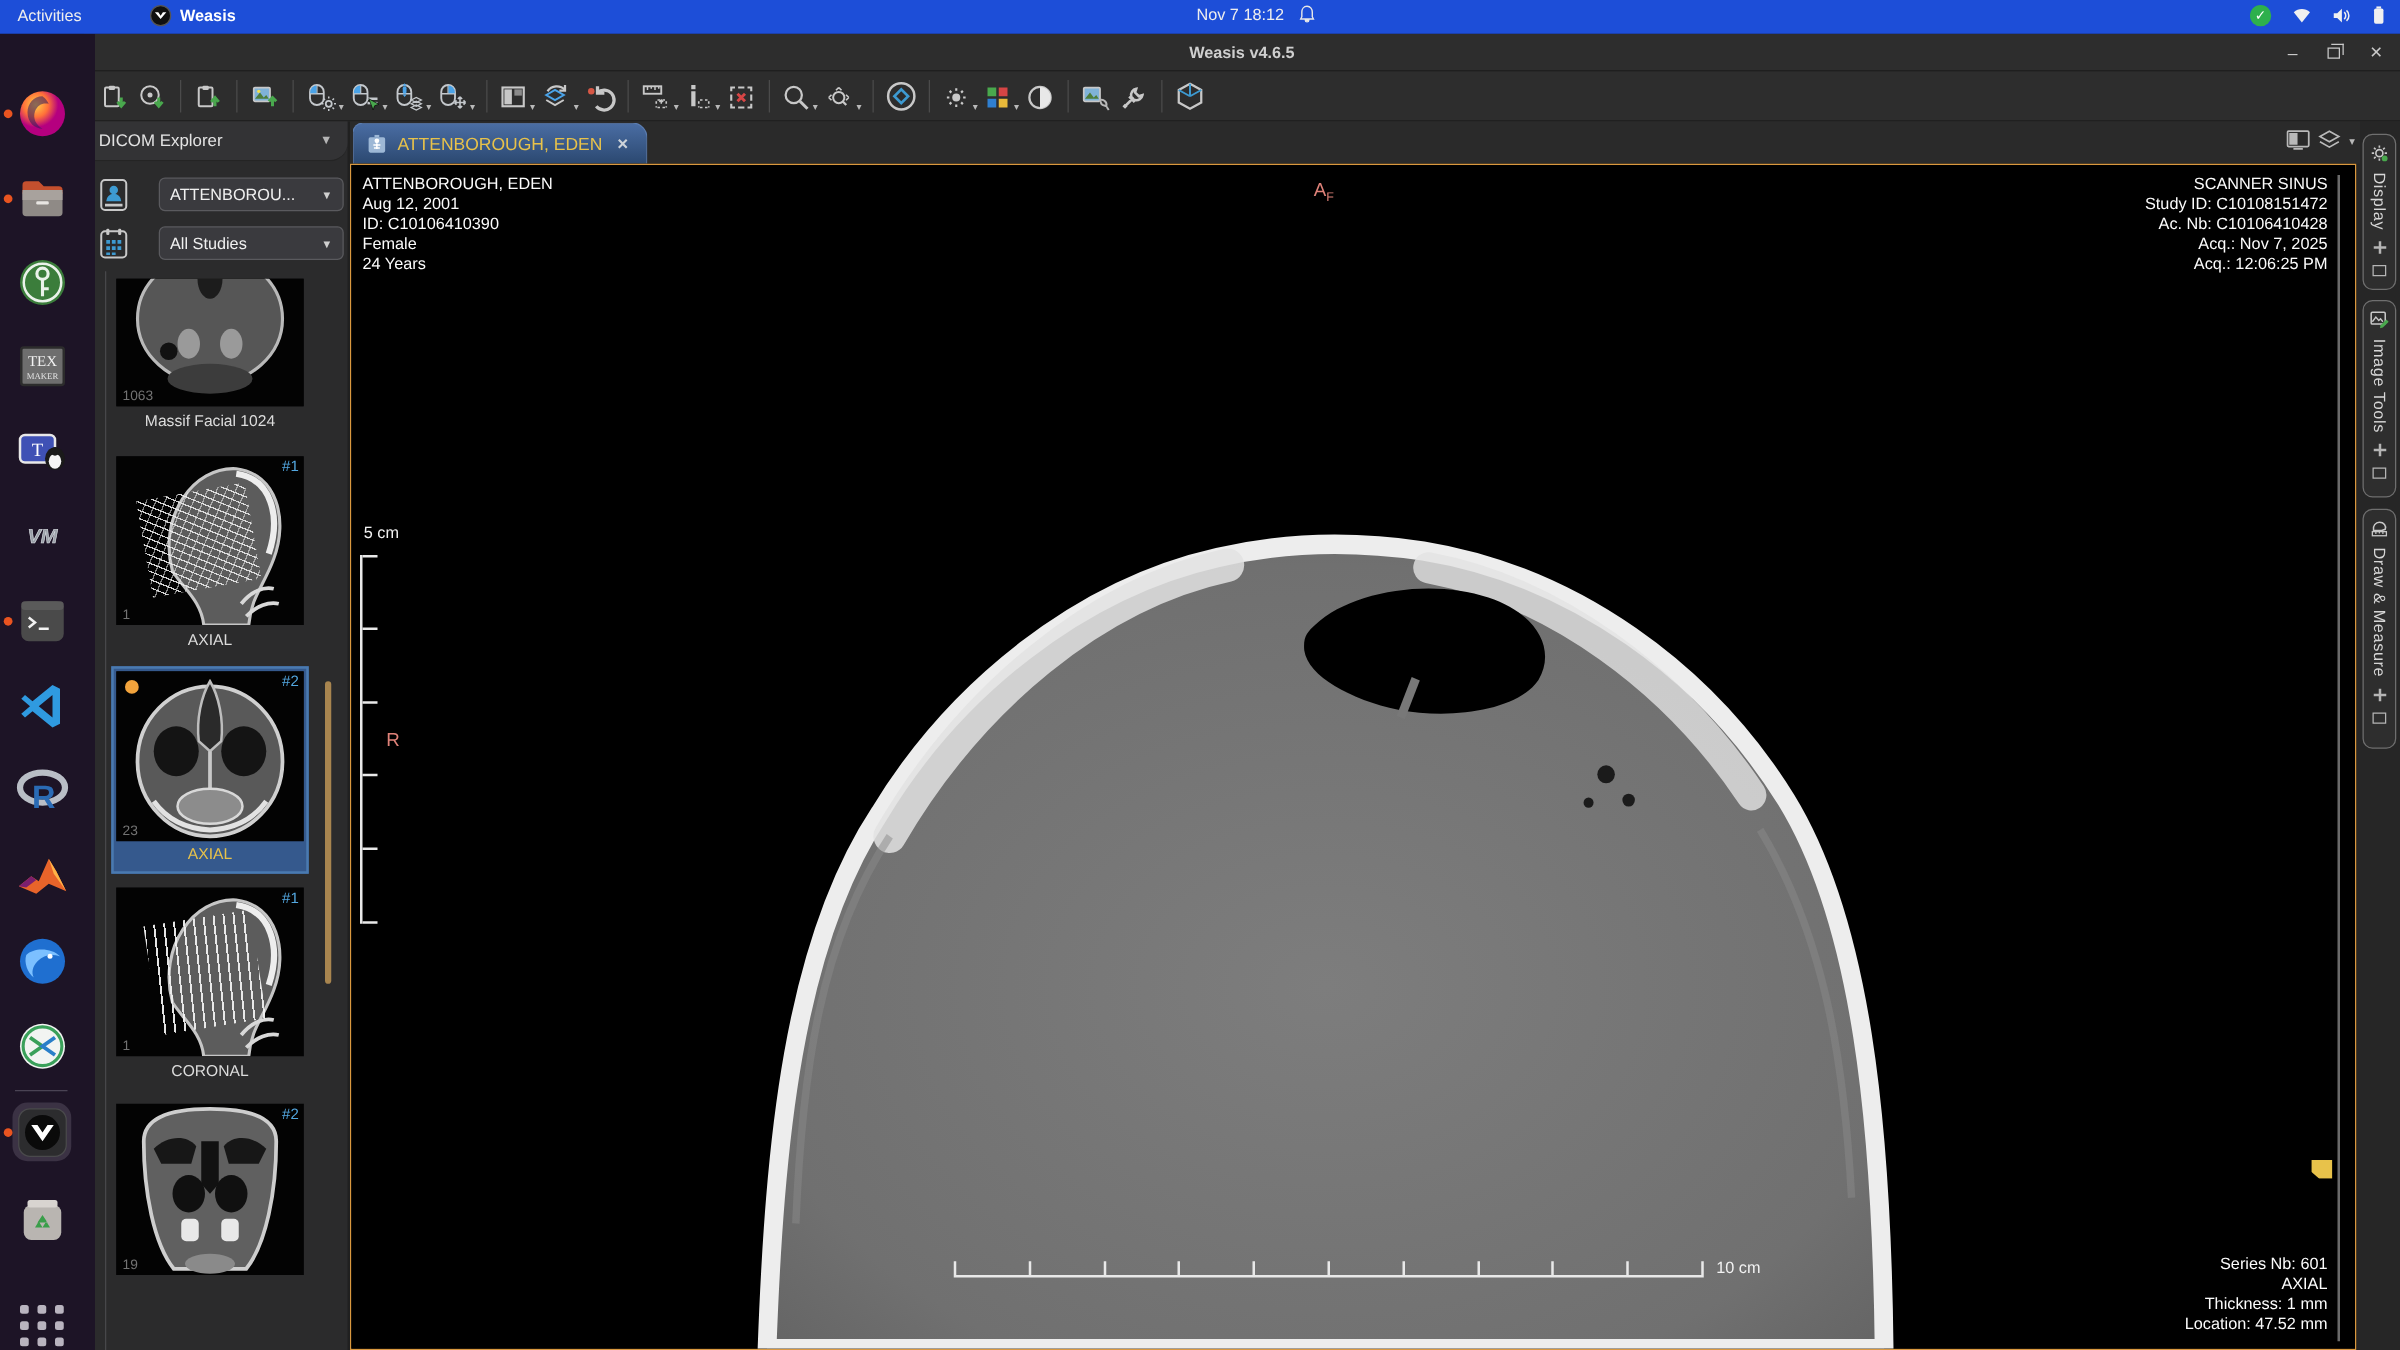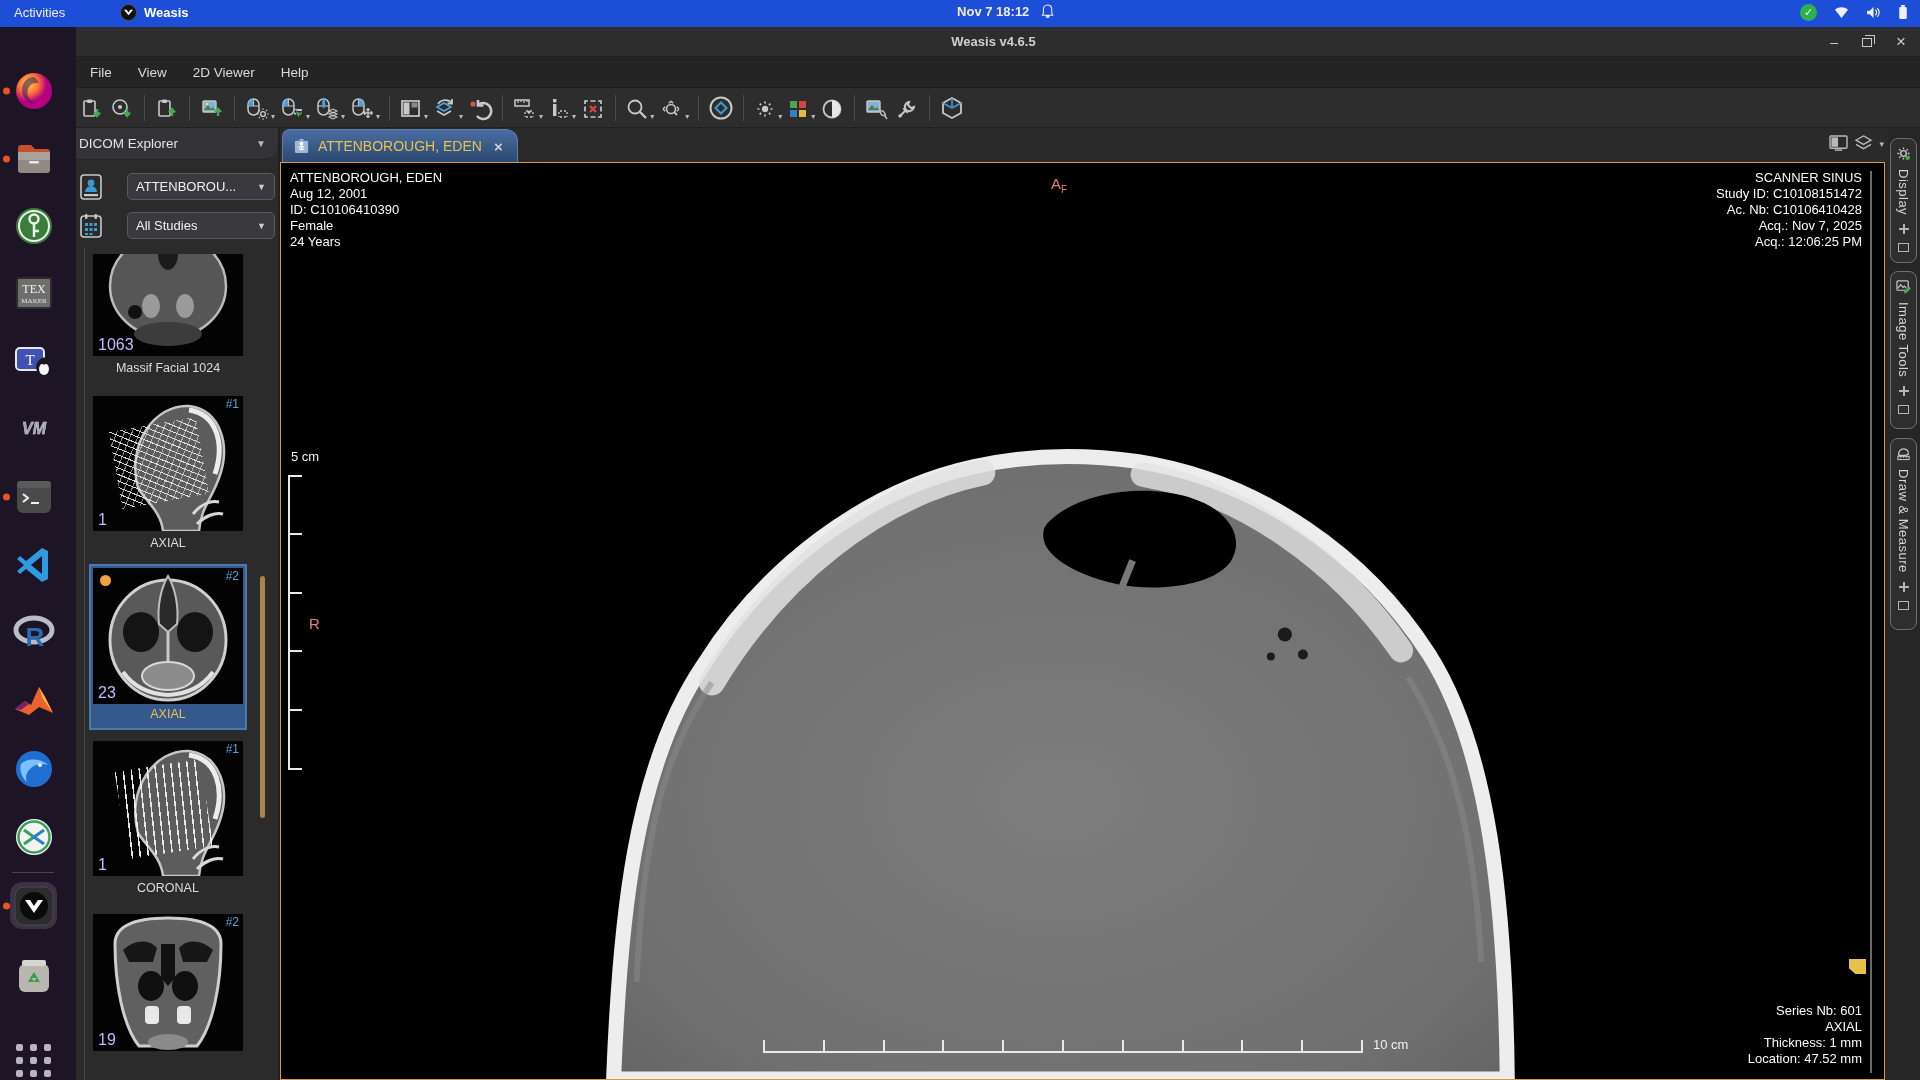--- a/index.html
+++ b/index.html
@@ -3,21 +3,21 @@
 <meta charset="utf-8">
 <style>
   *{margin:0;padding:0;box-sizing:border-box}
   html,body{background:#000;font-family:"Liberation Sans",sans-serif;-webkit-font-smoothing:antialiased}
   .screen{position:relative;width:1920px;height:1080px;overflow:hidden;background:#161016;color:#ddd}
 
   
   .topbar{position:absolute;left:0;top:0;width:1920px;height:27px;background:#1d4ed8;color:#eee;font-size:13px;z-index:50}
   .tb-activities{position:absolute;left:14px;top:5px}
   .tb-app{position:absolute;left:120px;top:4px;display:flex;align-items:center;gap:7px;font-weight:bold;color:#fff}
-  .tb-center{position:absolute;left:50%;top:4px;transform:translateX(-3%);display:flex;align-items:flex-end;gap:12px;font-weight:bold}
+  .tb-center{position:absolute;left:50%;top:4px;transform:translateX(-3%);display:flex;align-items:flex-end;gap:12px;font-weight:normal}
   .tb-right{position:absolute;right:12px;top:4px;display:flex;align-items:center;gap:17px}
   .chk{width:17px;height:17px;border-radius:50%;background:#2eb04c;color:#fff;font-size:11px;display:flex;align-items:center;justify-content:center}
   .weasis-mini{width:17px;height:17px;border-radius:50%;background:#101010;border:1px solid #555;display:flex;align-items:center;justify-content:center}
 
   
   .dock{position:absolute;left:0;top:27px;width:76px;height:1053px;background:#1d1426;z-index:40}
   .dock-item{position:absolute;left:10px;width:47px;height:47px;display:flex;align-items:center;justify-content:center}
   .dock-item .rdot{position:absolute;left:-7px;top:50%;transform:translateY(-50%);width:7px;height:7px;border-radius:50%;background:#E95420}
   .dock-active{background:#3b3244;border-radius:12px}
   .dock-sep{position:absolute;left:12px;width:42px;height:1px;background:#4a4354}
@@ -47,21 +47,21 @@
   .explorer{width:213px;background:#2b2b2c;border-right:2px solid #202020;position:relative;flex:0 0 213px}
   .exp-header{position:absolute;left:0;top:0;right:0;height:32px;background:#333335;border-bottom:1px solid #242424;border-radius:0 0 14px 0;display:flex;align-items:center;padding:0 12px;color:#e3e3e3;font-size:13.5px}
   .exp-header .arrow{margin-left:auto;color:#b5b5b5;font-size:10px}
   .exp-row{position:absolute;left:12px;display:flex;align-items:center;gap:24px}
   .combo{width:148px;height:27px;background:#3a3a3e;border:1px solid #5a5a5e;border-radius:5px;color:#f0f0f0;font-size:13px;display:flex;align-items:center;padding:0 8px}
   .combo .carrow{margin-left:auto;font-size:9px;color:#cfcfcf}
   .exp-list-line{position:absolute;left:17px;top:120px;bottom:0;width:1px;background:#47474a}
   .exp-scroll{position:absolute;left:193px;top:448px;width:5px;height:242px;border-radius:3px;background:#A8854F}
   .thumb{position:absolute;left:26px;width:150px;background:#050505;overflow:hidden}
   .thumb svg{position:absolute;left:0;top:0}
-  .thumb .num{position:absolute;left:5px;bottom:2px;color:#c4b5fd;font-size:16px;z-index:3}
+  .thumb .num{position:absolute;left:5px;bottom:2px;color:#737373;font-size:11px;z-index:3}
   .thumb .badge{position:absolute;right:4px;top:1px;color:#53A7E0;font-size:12px;z-index:3}
   .thumb .odot{position:absolute;left:7px;top:7px;width:11px;height:11px;border-radius:50%;background:#F2A33C;z-index:3}
   .thumb-label{position:absolute;left:26px;width:150px;text-align:center;color:#dcdcdc;font-size:12.5px}
   .sel-wrap{position:absolute;left:22px;width:158px;border:2px solid #4a7ab0;background:#35598D}
   .sel-wrap .thumb{position:relative;left:2px;top:2px}
   .sel-label{height:24px;line-height:24px;text-align:center;color:#E8C24A;font-size:12.5px}
   .hatch{position:absolute;z-index:2}
 
   
   .viewer{flex:1;position:relative;background:#262626}
@@ -258,26 +258,20 @@
 
     <div class="titlebar">
       <span class="wtitle">Weasis v4.6.5</span>
       <div class="wctrls">
         <span>–</span>
         <span class="restore-box"></span>
         <span style="font-size:17px">×</span>
       </div>
     </div>
 
-    <div class="menubar">
-      <span class="mitem">File</span>
-      <span class="mitem">View</span>
-      <span class="mitem">2D Viewer</span>
-      <span class="mitem">Help</span>
-    </div>
 
     <div class="toolbar">
       <div class="tbtn">
           <svg width="24" height="24" viewBox="0 0 24 24">
             <rect x="4" y="4" width="11" height="15" rx="1" fill="none" stroke="#c8c8c8" stroke-width="1.6"></rect>
             <rect x="7" y="2.5" width="5" height="3.5" rx="1" fill="#c8c8c8"></rect>
             <path d="M17 12 v6 M14 15.5 L17 19 L20 15.5" stroke="#49a84d" stroke-width="2.4" fill="none"></path>
           </svg>
         </div>
       <div class="tbtn">

